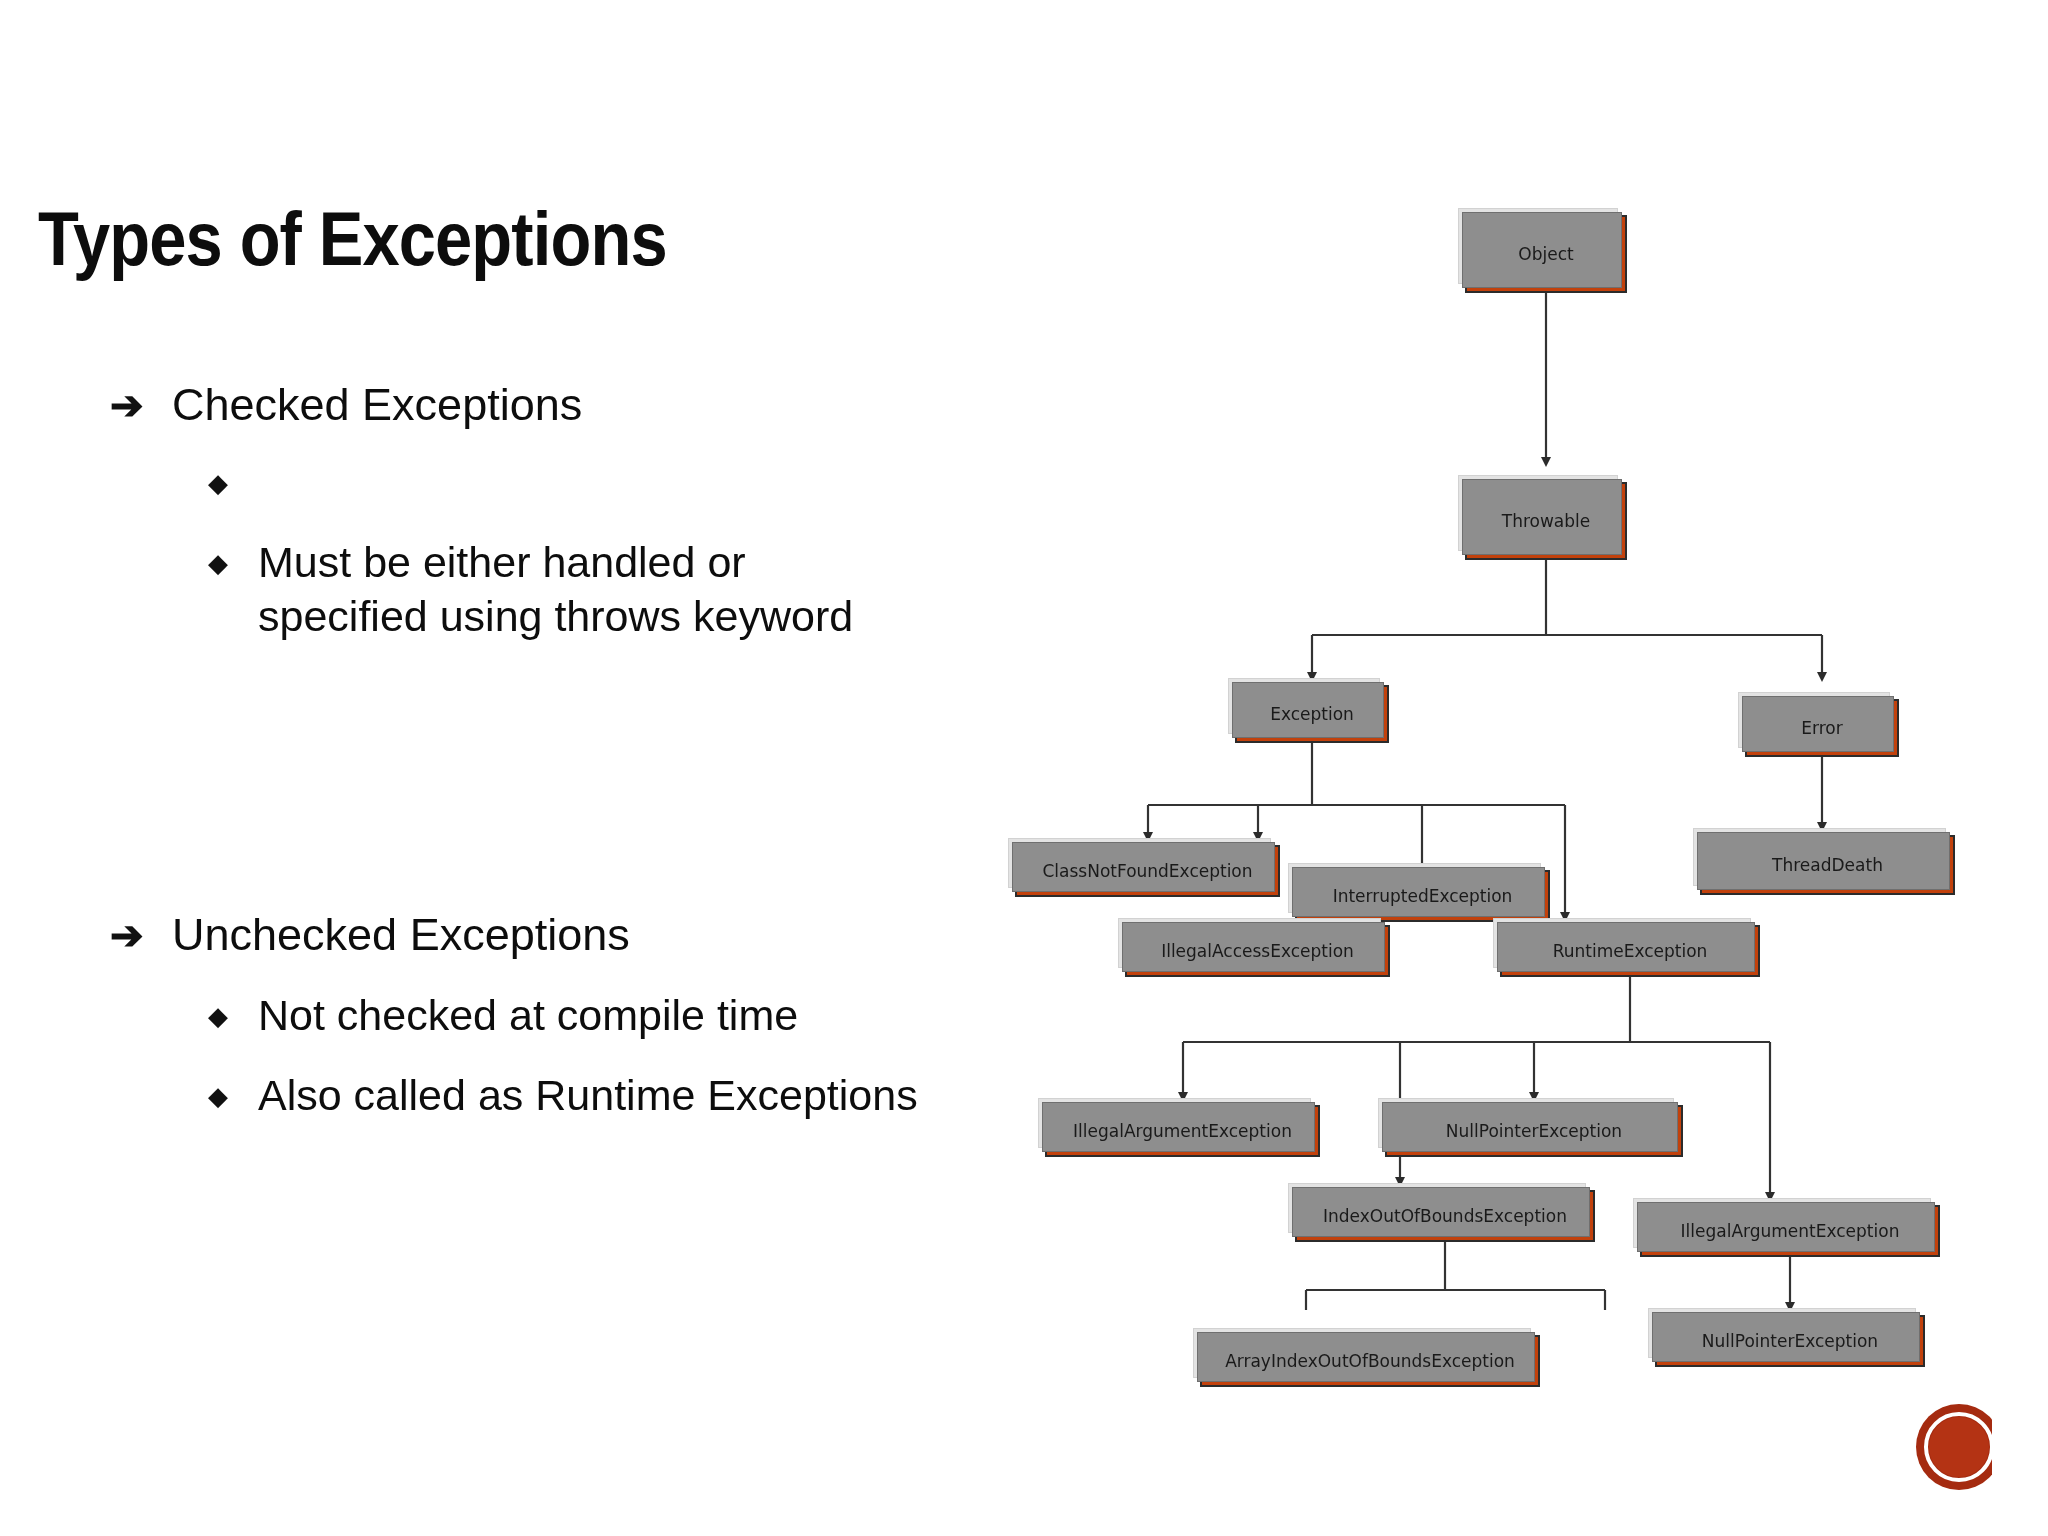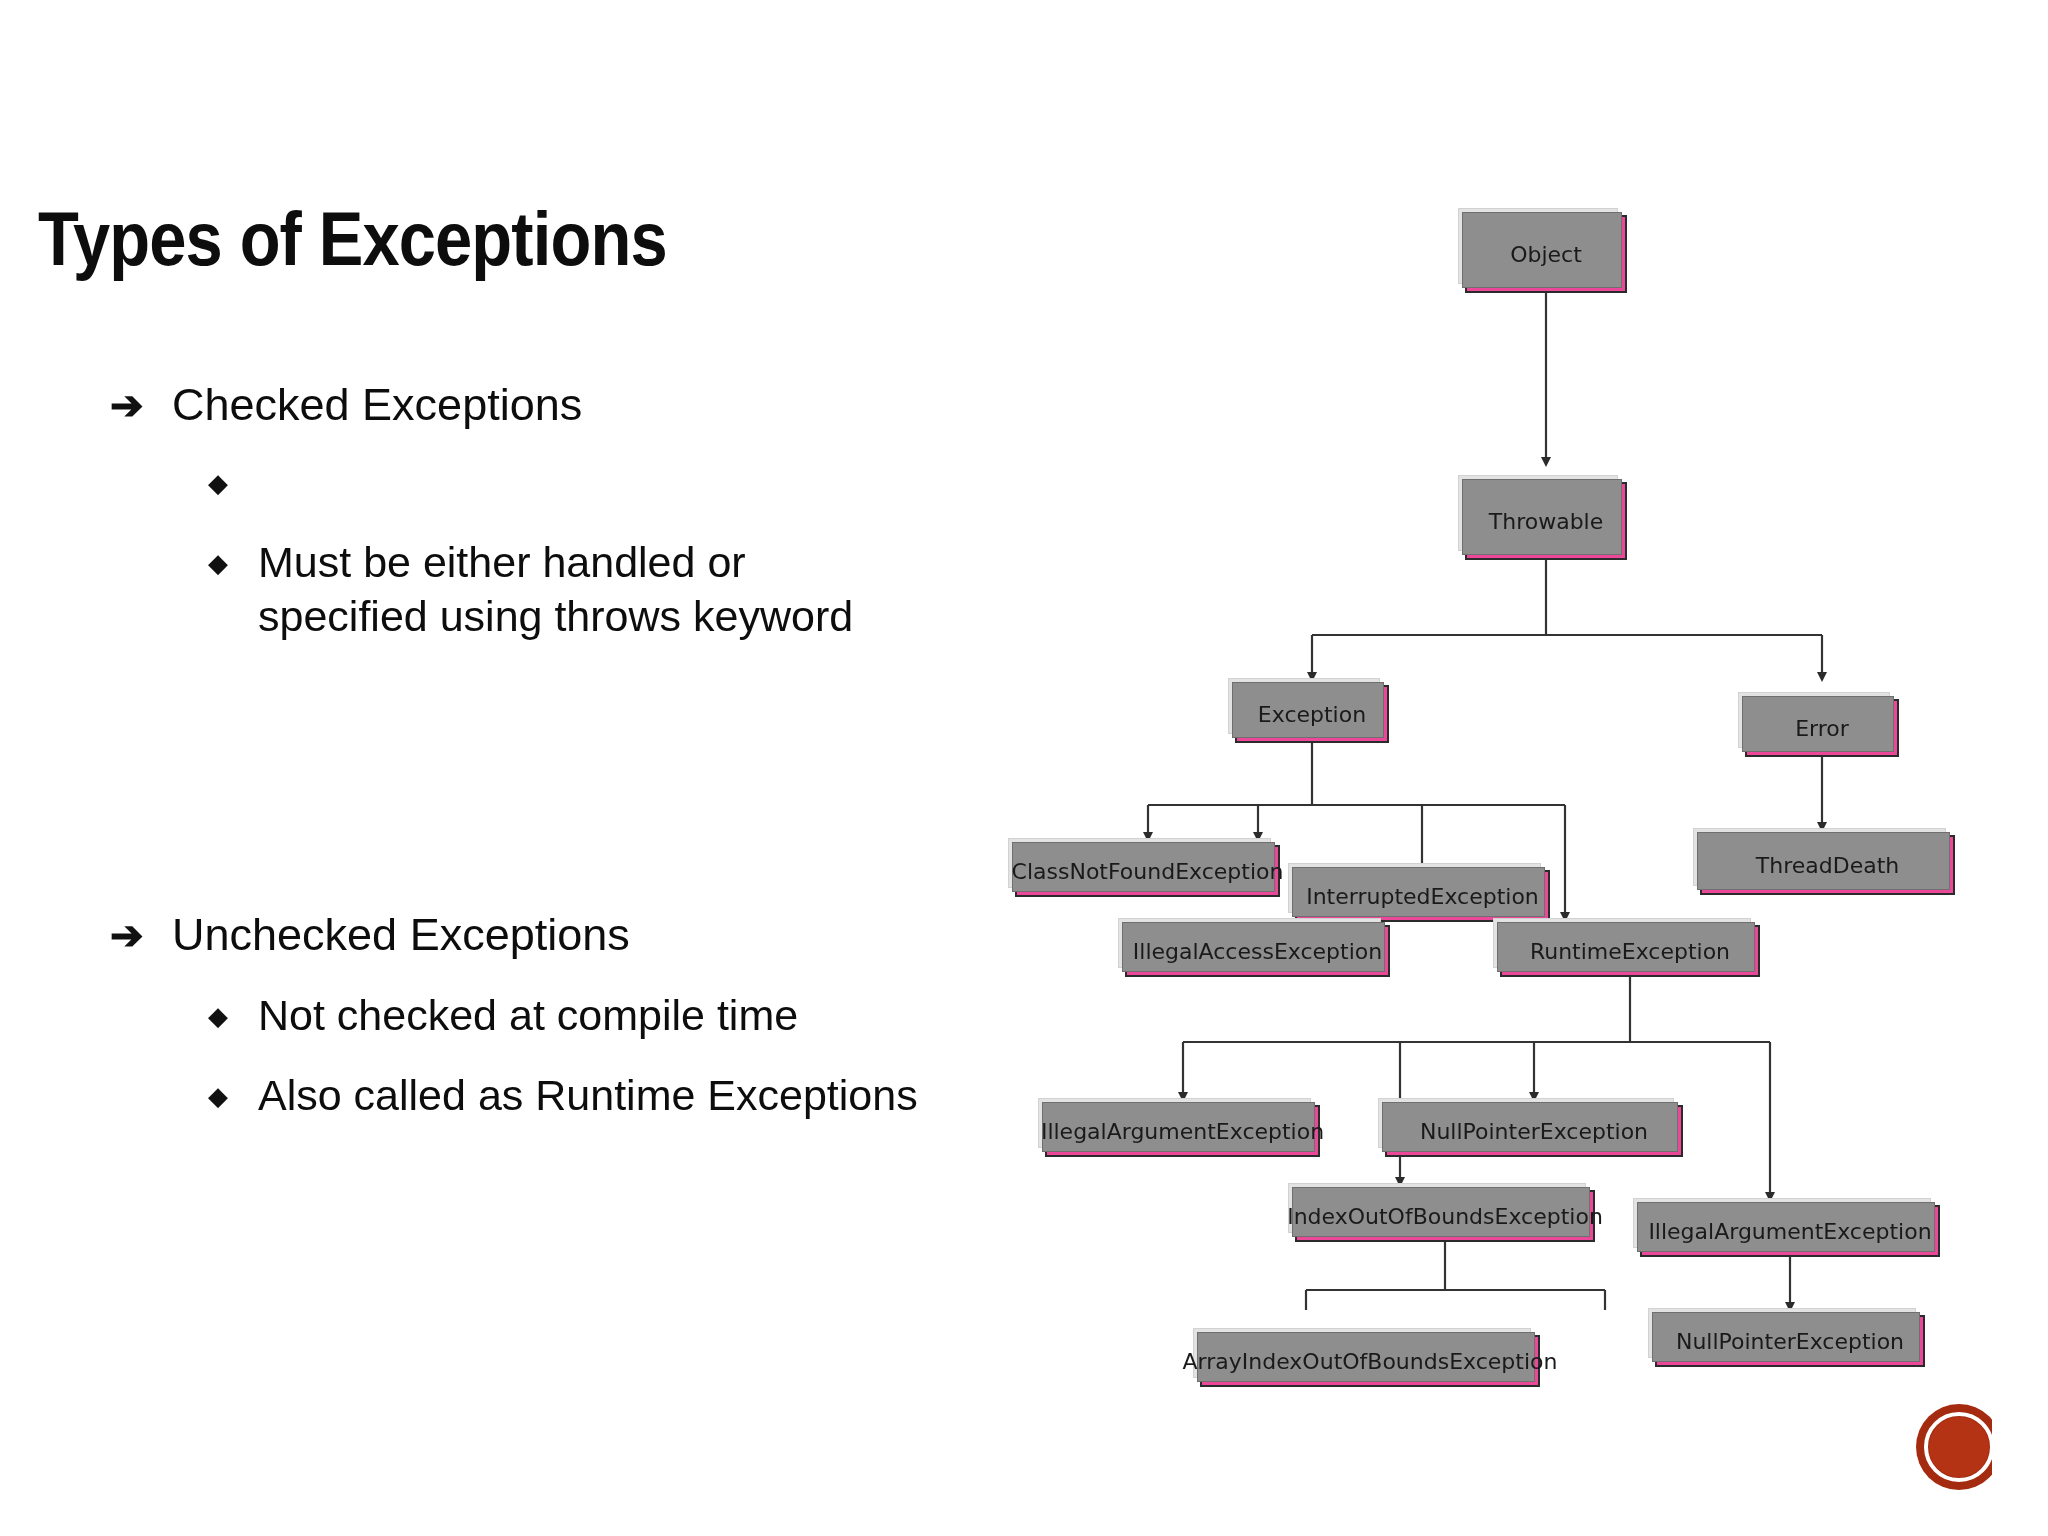--- a/index.html
+++ b/index.html
@@ -82,24 +82,24 @@
     left: 1000px;
     top: 180px;
     width: 1048px;
     height: 1130px;
   }
   #diagram svg { display: block; }
 
   .dbox {
     position: absolute;
     box-sizing: border-box;
-    background: #ec4899;
+    background: #c2410c;
     border: 2px solid #2b2b2b;
     font-family: "DejaVu Sans", sans-serif;
-    font-size: 22px;
+    font-size: 17px;
     color: #1a1a1a;
     display: flex;
     align-items: center;
     justify-content: center;
     text-align: center;
     z-index: 3;
     white-space: nowrap;
   }
   
   .dbox::before {

